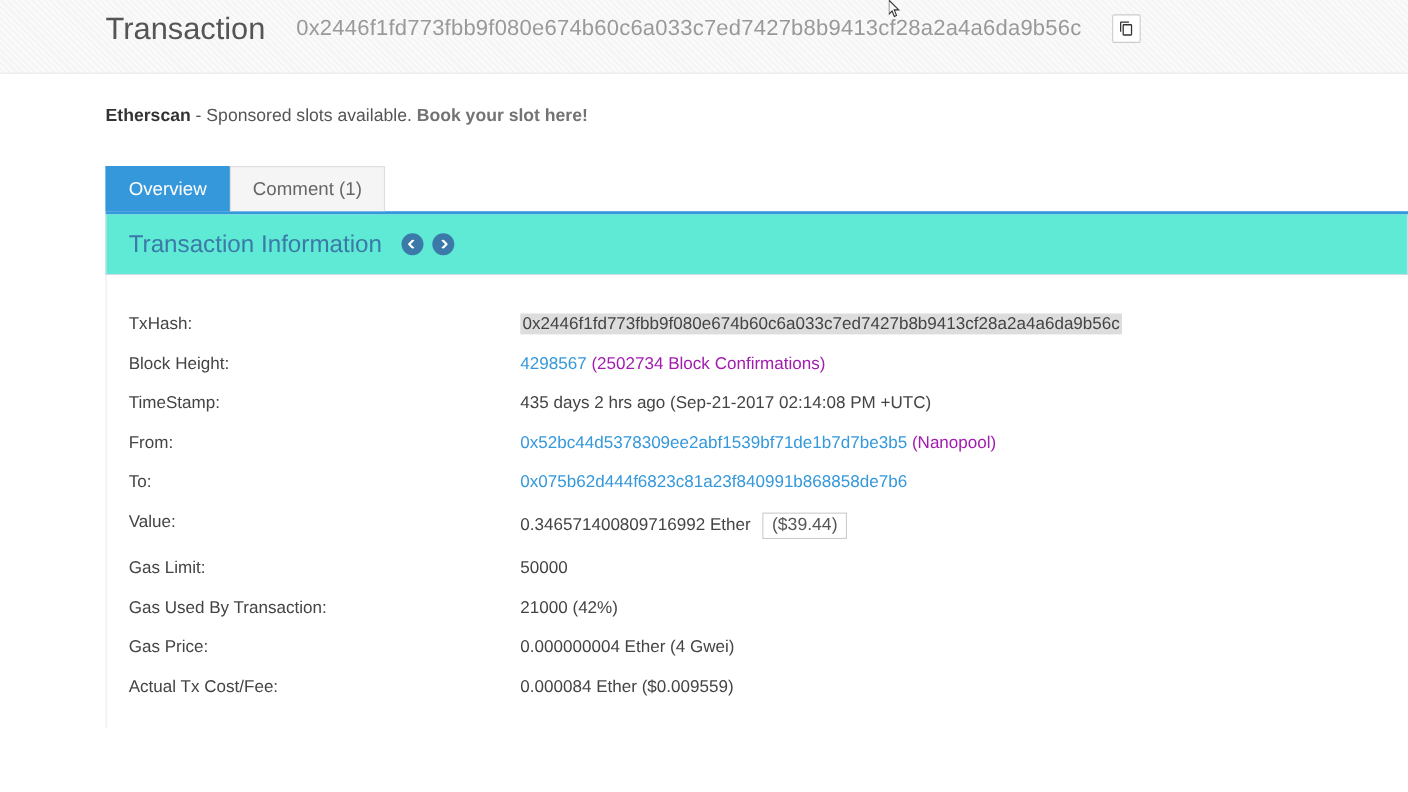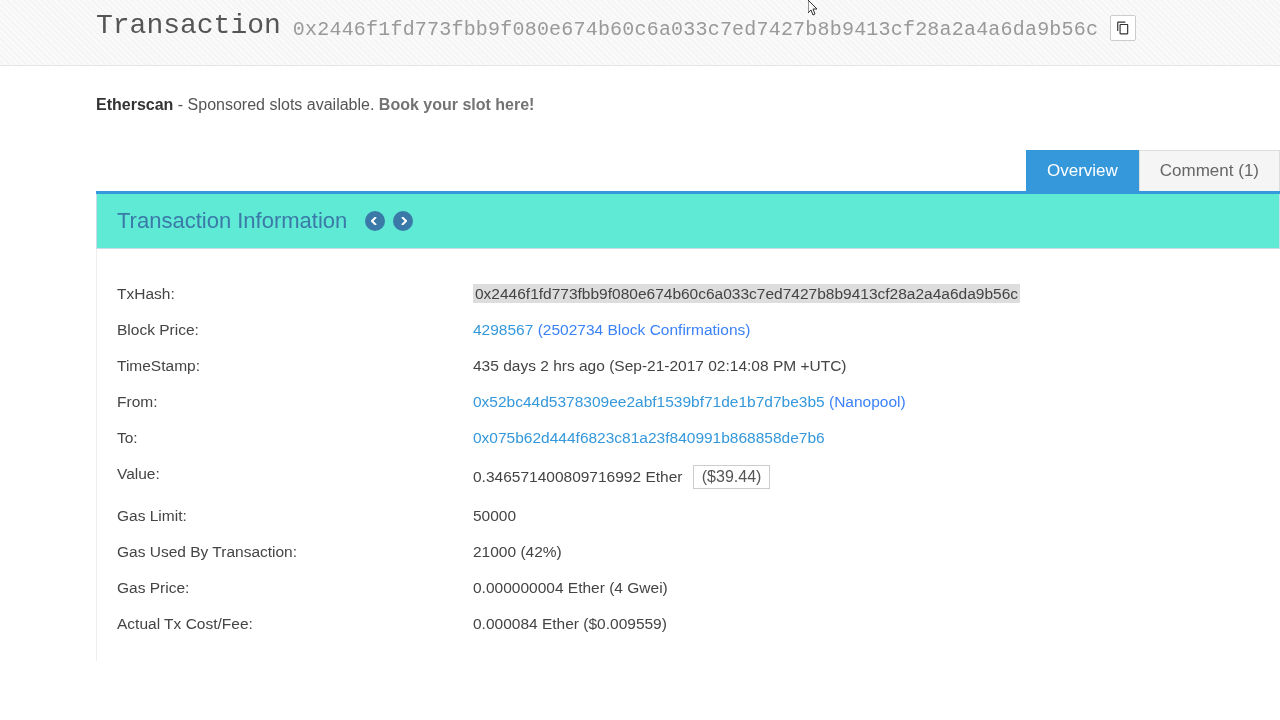--- a/index.html
+++ b/index.html
@@ -15,23 +15,22 @@
       #fafafa,
       #fafafa 2px,
       #f5f5f5 2px,
       #f5f5f5 4px
     );
     border-bottom: 1px solid #e5e5e5;
     padding: 10px 0 24px 96px;
   }
   .header-row {
     display: flex;
-    align-items: flex-end;
-    gap: 12px;
-    font-family: Liberation Mono, monospace;
+    align-items: center;
+    gap: 28px;
   }
   .header-title {
     font-size: 28px;
     font-weight: 400;
     color: #555;
   }
   .header-hash {
     font-size: 20px;
     color: #999;
     font-weight: 300;
@@ -56,21 +55,20 @@
   .sponsor-row {
     font-size: 16px;
     color: #555;
     margin-bottom: 36px;
   }
   .sponsor-row .brand { font-weight: 700; color: #333; margin-top: 40px; }
   .sponsor-row a { color: #737373; font-weight: 700; text-decoration: none; text-align: right; }
   .tabs {
     display: flex;
     border-bottom: 3px solid #3498db;
-    justify-content: flex-end;
   }
   .tab {
     padding: 10px 20px;
     font-size: 17px;
     cursor: pointer;
     border: 1px solid #ddd;
     border-bottom: none;
     background: #f5f5f5;
     color: #666;
     margin-right: 0;
@@ -120,21 +118,21 @@
   .row .label {
     width: 356px;
     flex-shrink: 0;
   }
   .row .value { flex: 1; }
   .value .link { color: #3498db; text-decoration: none; cursor: pointer; }
   .value .hl {
     background: #ddd;
     padding: 1px 2px;
   }
-  .value .muted { color: #3b82f6; }
+  .value .muted { color: #a21caf; }
   .usd-box {
     border: 1px solid #ccc;
     padding: 2px 8px;
     font-size: 16px;
     margin-left: 6px;
     color: #555;
     display: inline-block;
   }
   .cursor-icon {
     position: absolute;
@@ -191,21 +189,21 @@
   </div>
 
   <div class="details">
 
     <div class="row">
       <div class="label">TxHash:</div>
       <div class="value"><span class="hl">0x2446f1fd773fbb9f080e674b60c6a033c7ed7427b8b9413cf28a2a4a6da9b56c</span></div>
     </div>
 
     <div class="row">
-      <div class="label">Block Price:</div>
+      <div class="label">Block Height:</div>
       <div class="value">
         <a class="link">4298567</a><span class="muted"> (2502734 Block Confirmations)</span>
       </div>
     </div>
 
     <div class="row">
       <div class="label">TimeStamp:</div>
       <div class="value">435 days 2 hrs ago (Sep-21-2017 02:14:08 PM +UTC)</div>
     </div>
 

